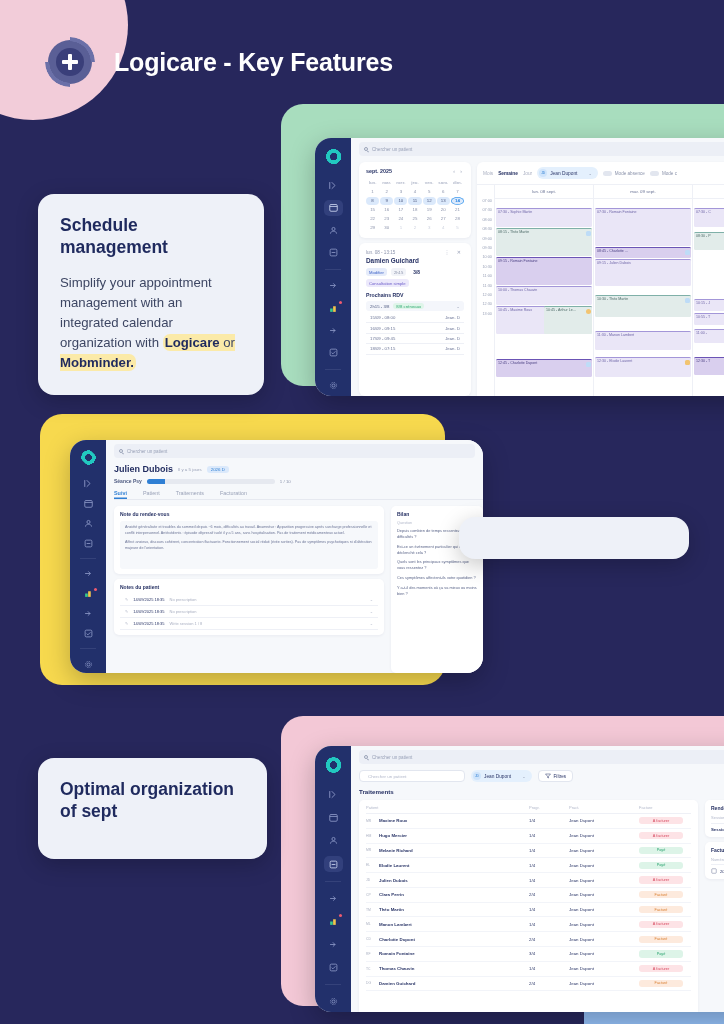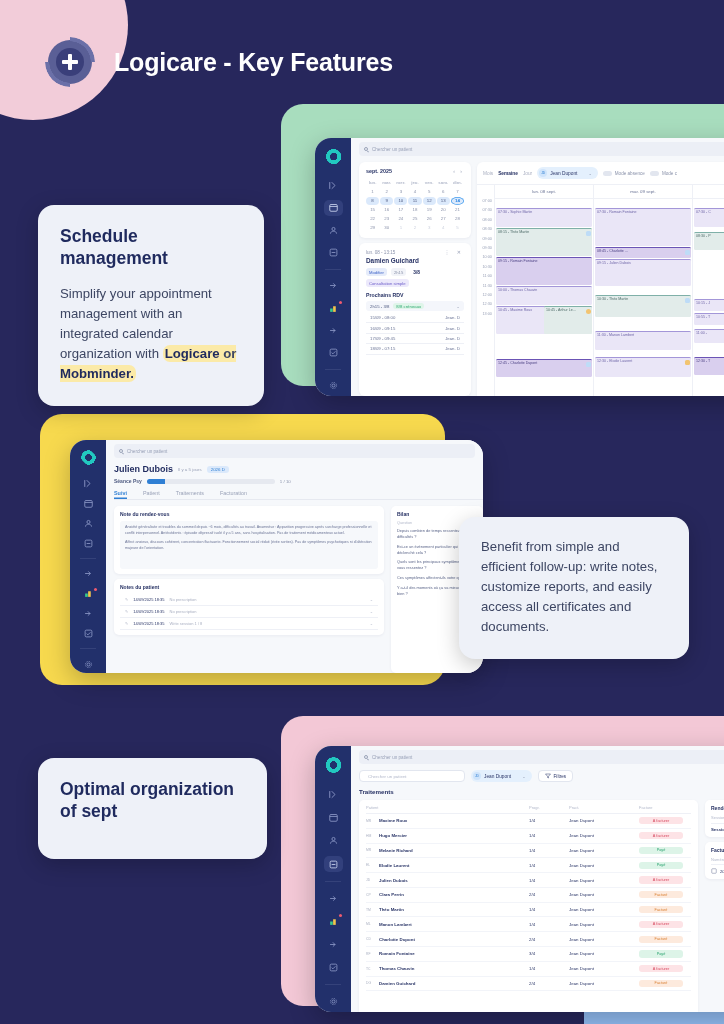--- a/index.html
+++ b/index.html
@@ -69,23 +69,23 @@
     color: #1f2a5e; font-size: 17.5px; font-weight: bold;
     line-height: 1.28; margin-bottom: 14px;
   }
   .feature-card p {
     color: #3d4663; font-size: 13.2px; line-height: 1.52;
   }
   .hl {
     background: #fbeaa8; border-radius: 7px;
     padding: 1px 2px; font-weight: bold; color: #1f2a5e;
   }
-  .hl .plain { font-weight: bold; color: #3d4663; text-align: right; }
-
-  #card-schedule { left: 38px; top: 205px; width: 226px; }
+  .hl .plain { font-weight: normal; color: #3d4663; text-align: right; }
+
+  #card-schedule { left: 38px; top: 194px; width: 226px; }
   #card-followup { left: 459px; top: 517px; width: 230px; }
   #card-organization { left: 38px; top: 758px; width: 229px; }
 
   
   .panel { position: absolute; z-index: 4; }
   .panel .accent {
     position: absolute; inset: 0; border-radius: 22px;
   }
   .panel .app {
     position: absolute; overflow: hidden;
@@ -714,21 +714,20 @@
                 <div class="q-item">Y a-t-il des moments où ça va mieux ou moins bien ?</div>
               </div>
           </div>
         </div>
       </div>
     </div>
   </div>
 </div>
 
 <div class="feature-card" id="card-followup">
-  <p>Benefit from simple and efficient follow-up: write notes, customize reports, and easily access all certificates and documents.</p>
 </div>
 
 <div class="panel" id="panel-treatments">
   <div class="accent"></div>
   <div class="app">
 
     <div class="side">
       <div class="brand"></div>
       <div class="si">
           <svg width="9" height="9" viewBox="0 0 12 12">

